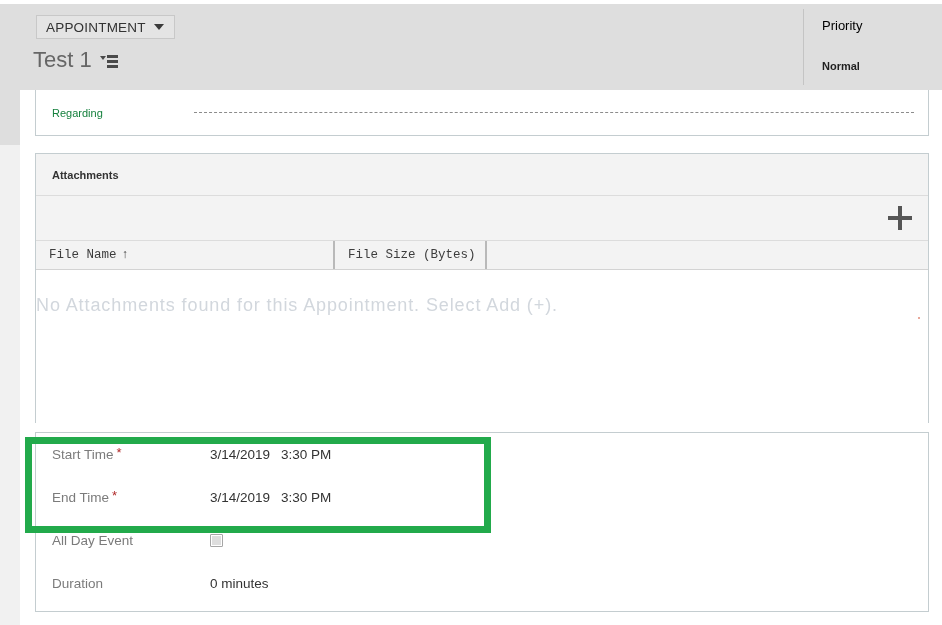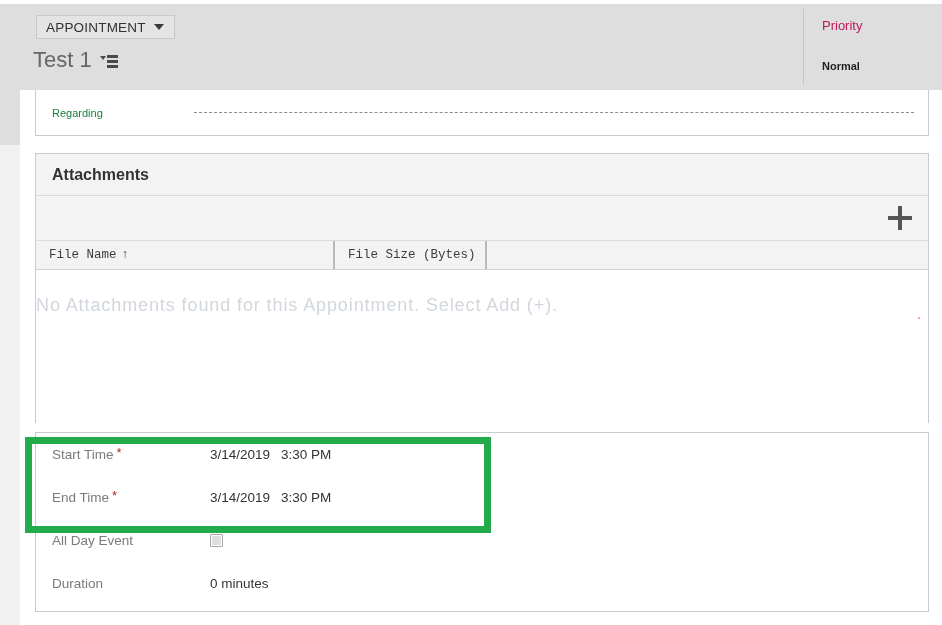--- a/index.html
+++ b/index.html
@@ -88,21 +88,21 @@
     left: 803px; top: 5px;
     width: 1px; height: 76px;
     background: #c4c4c4;
   }
   .priority-block {
     position: absolute;
     left: 822px; top: 12px;
   }
   .priority-label {
     font-size: 13px;
-    color: #be185d;
+    color: #000000;
     line-height: 20px;
   }
   .priority-value {
     font-size: 11px;
     color: #1f1f1f;
     font-weight: bold;
     line-height: 22px;
     margin-top: 19px;
   }
 
@@ -166,21 +166,21 @@
     background: #ffffff;
   }
   .attach-header {
     height: 41px;
     background: #f3f3f3;
     border-bottom: 1px solid #dcdcdc;
     display: flex;
     align-items: center;
   }
   .attach-header-title {
-    font-size: 16px;
+    font-size: 11px;
     font-weight: bold;
     color: #333333;
     padding-left: 16px;
   }
   .attach-cmdbar {
     height: 45px;
     background: #f3f3f3;
     border-bottom: 1px solid #dcdcdc;
     display: flex;
     align-items: center;

